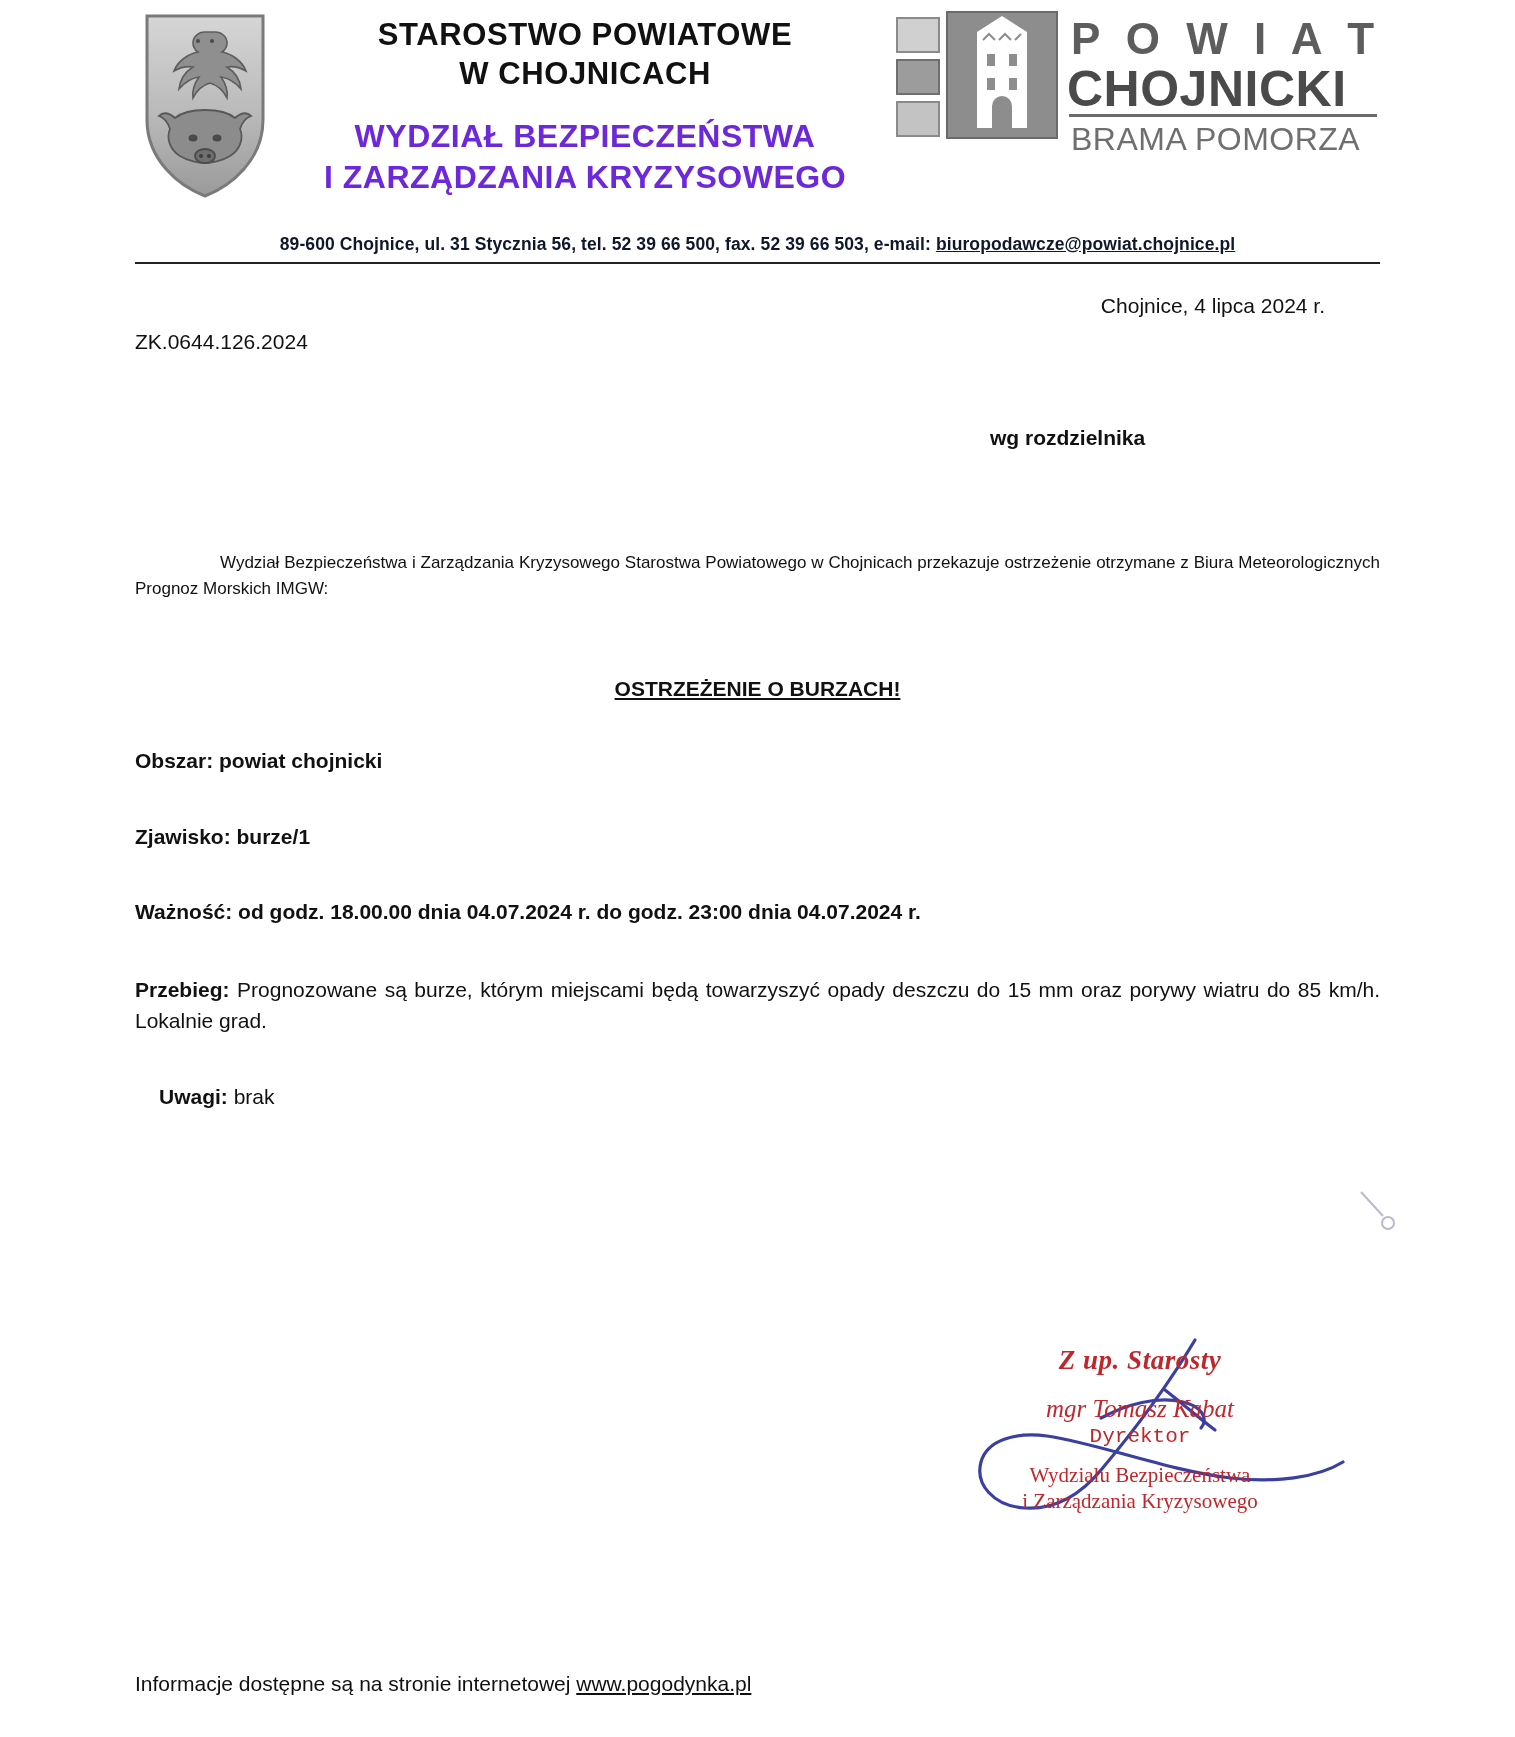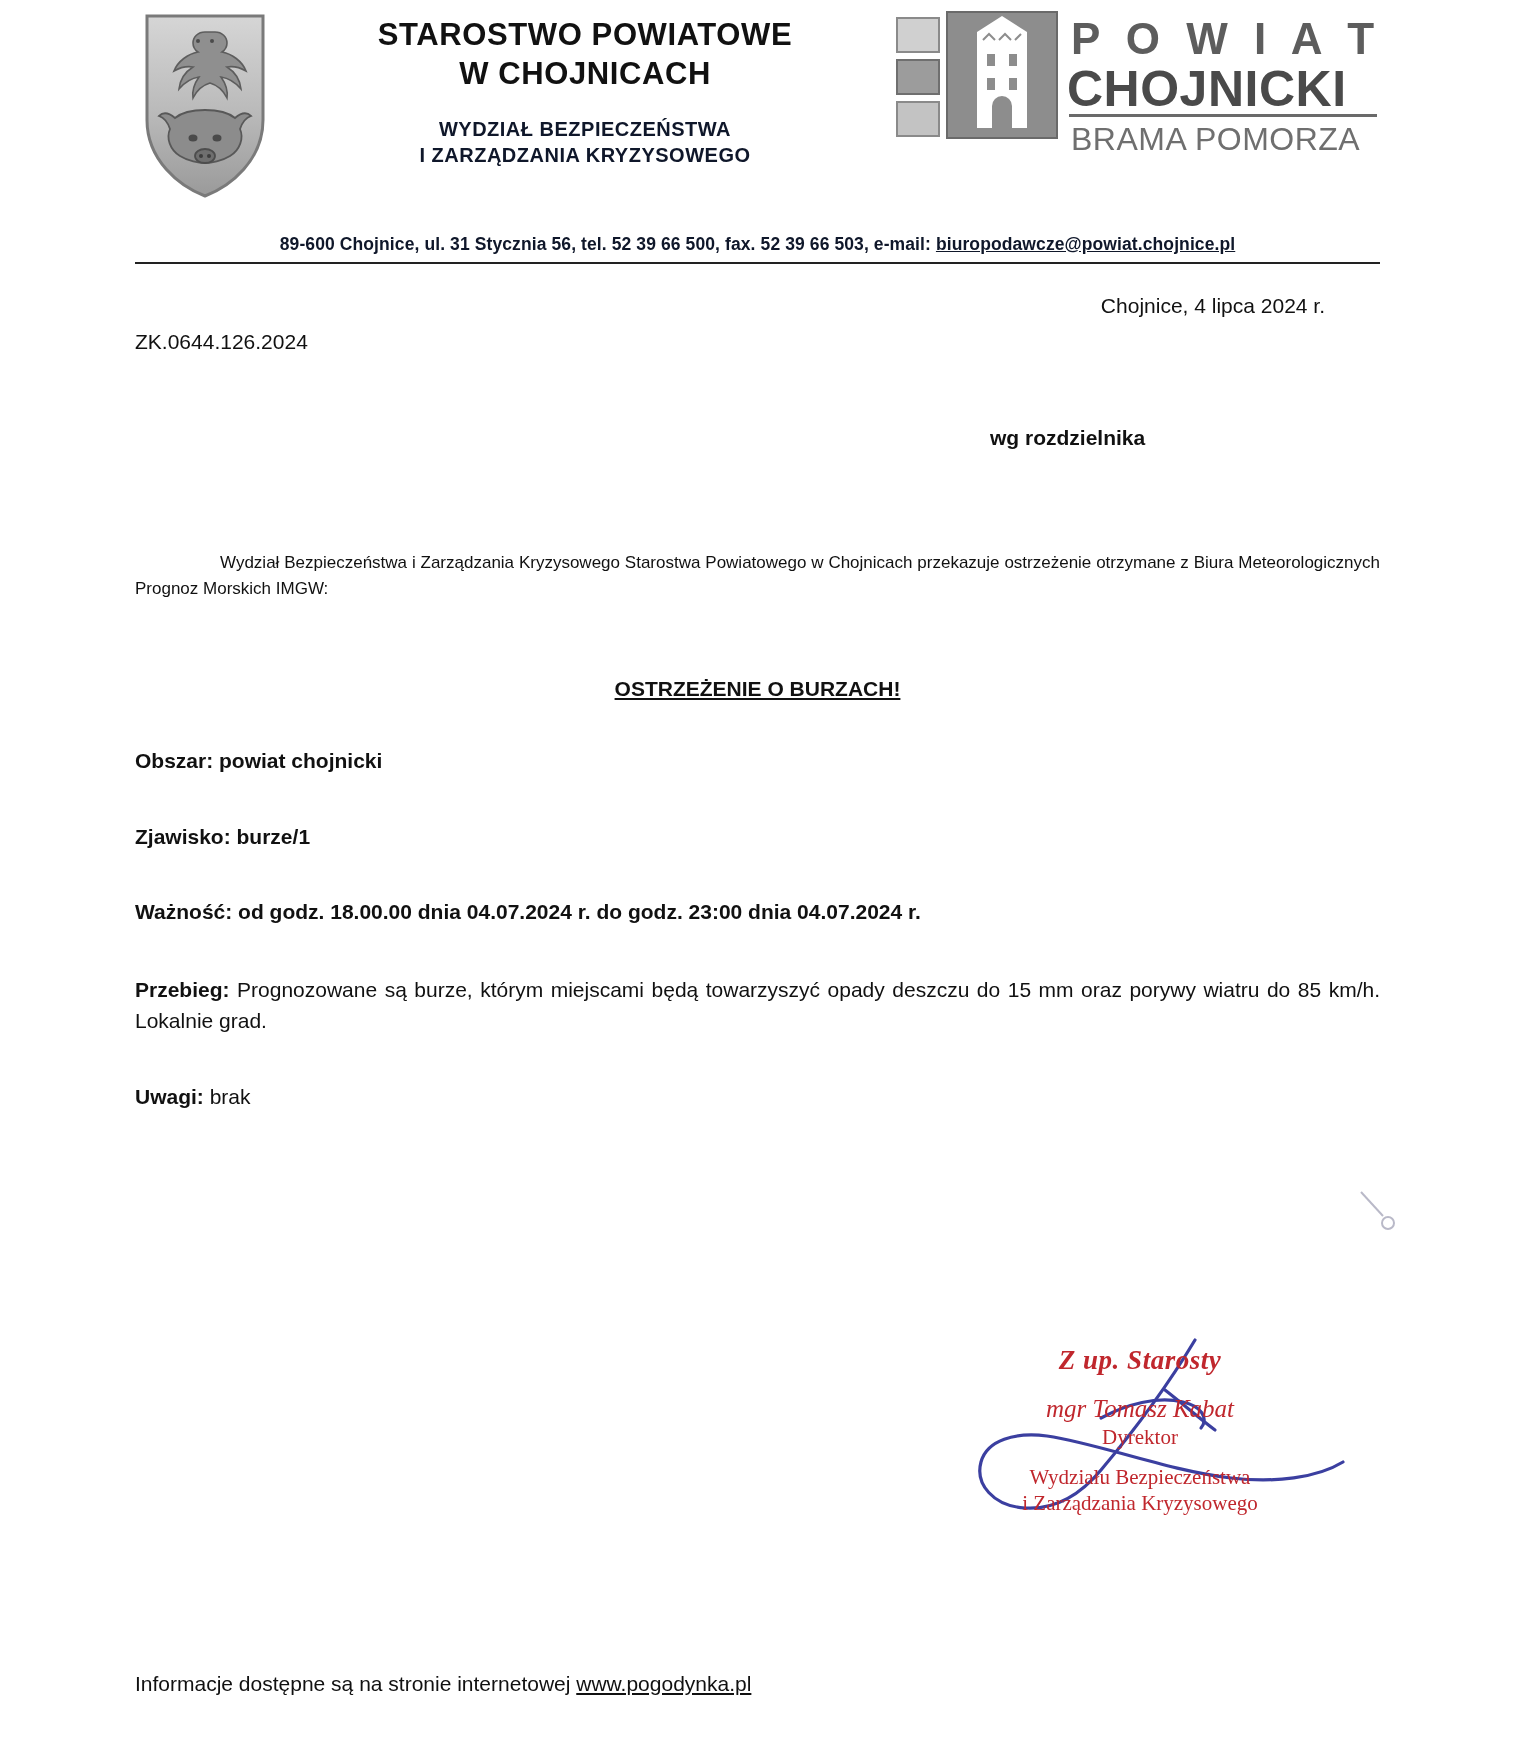--- a/index.html
+++ b/index.html
@@ -53,25 +53,25 @@
   }
   .h-line2 {
     font-size: 31px;
     font-weight: bold;
     letter-spacing: 0.6px;
     line-height: 1.25;
     color: #111;
     margin-bottom: 22px;
   }
   .h-line3, .h-line4 {
-    font-size: 20px;
+    font-size: 32px;
     font-weight: bold;
     letter-spacing: 0.5px;
     line-height: 1.3;
-    color: #0f172a;
+    color: #6d28d9;
   }
 
   .logo {
     flex: 0 0 485px;
     width: 485px;
     padding-top: 2px;
   }
   .logo svg { display: block; }
 
   
@@ -136,21 +136,21 @@
   .field {
     font-size: 21px;
     margin-top: 44px;
     color: #111;
     line-height: 1.5;
   }
   .field .lbl { font-weight: bold; }
   .field-justify { text-align: justify; }
   .field-przebieg { margin-top: 46px; }
   .field-prob { margin-top: 66px; }
-  .field-uwagi { margin-top: 44px; }
+  .field-uwagi { margin-top: 44px; margin-left: 24px; }
 
   
   .signature {
     position: absolute;
     left: 975px;
     top: 1345px;
     width: 430px;
     height: 250px;
   }
   .sig-stamp {
@@ -166,21 +166,21 @@
     font-size: 27px;
     font-weight: bold;
     font-style: italic;
     letter-spacing: 0.5px;
   }
   .sig-l2 {
     font-size: 25px;
     font-style: italic;
     margin-top: 19px;
   }
-  .sig-l3 { font-size: 21px; margin-top: 2px; }
+  .sig-l3 { font-size: 21px; margin-top: 2px; font-family: Liberation Mono, monospace; }
   .sig-l4 { font-size: 21px; margin-top: 15px; }
   .sig-l5 { font-size: 21px; margin-top: 1px; }
   .sig-scribble {
     position: absolute;
     left: -110px;
     top: -25px;
     pointer-events: none;
   }
 
   

